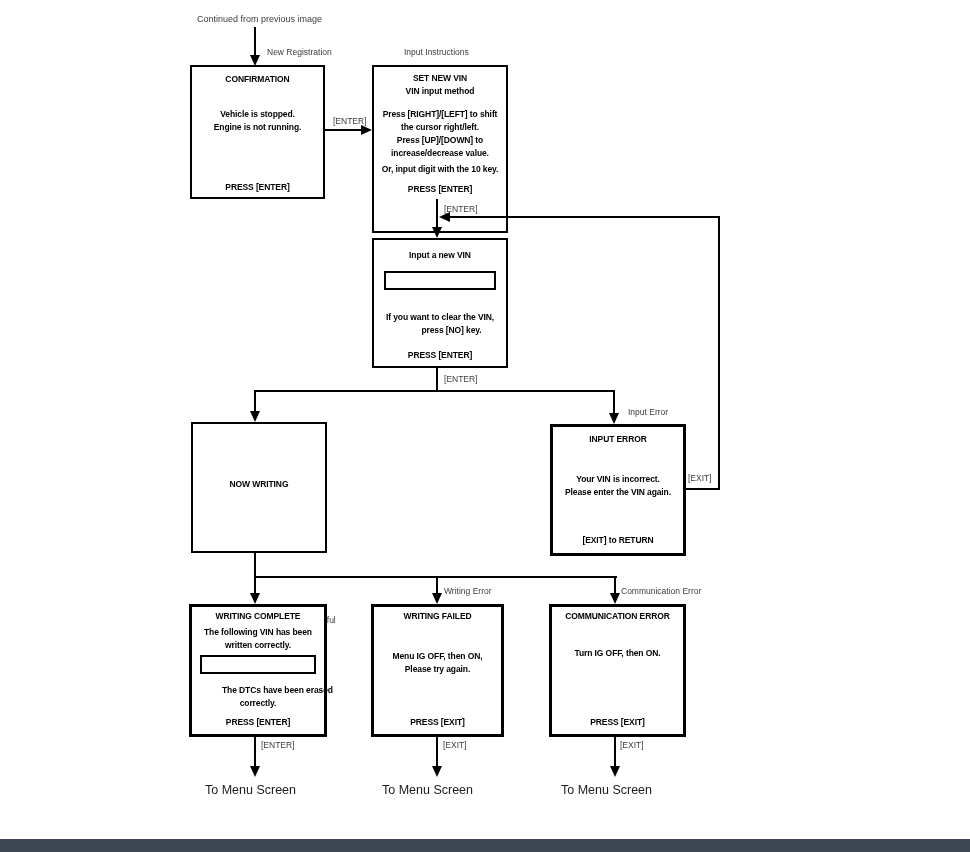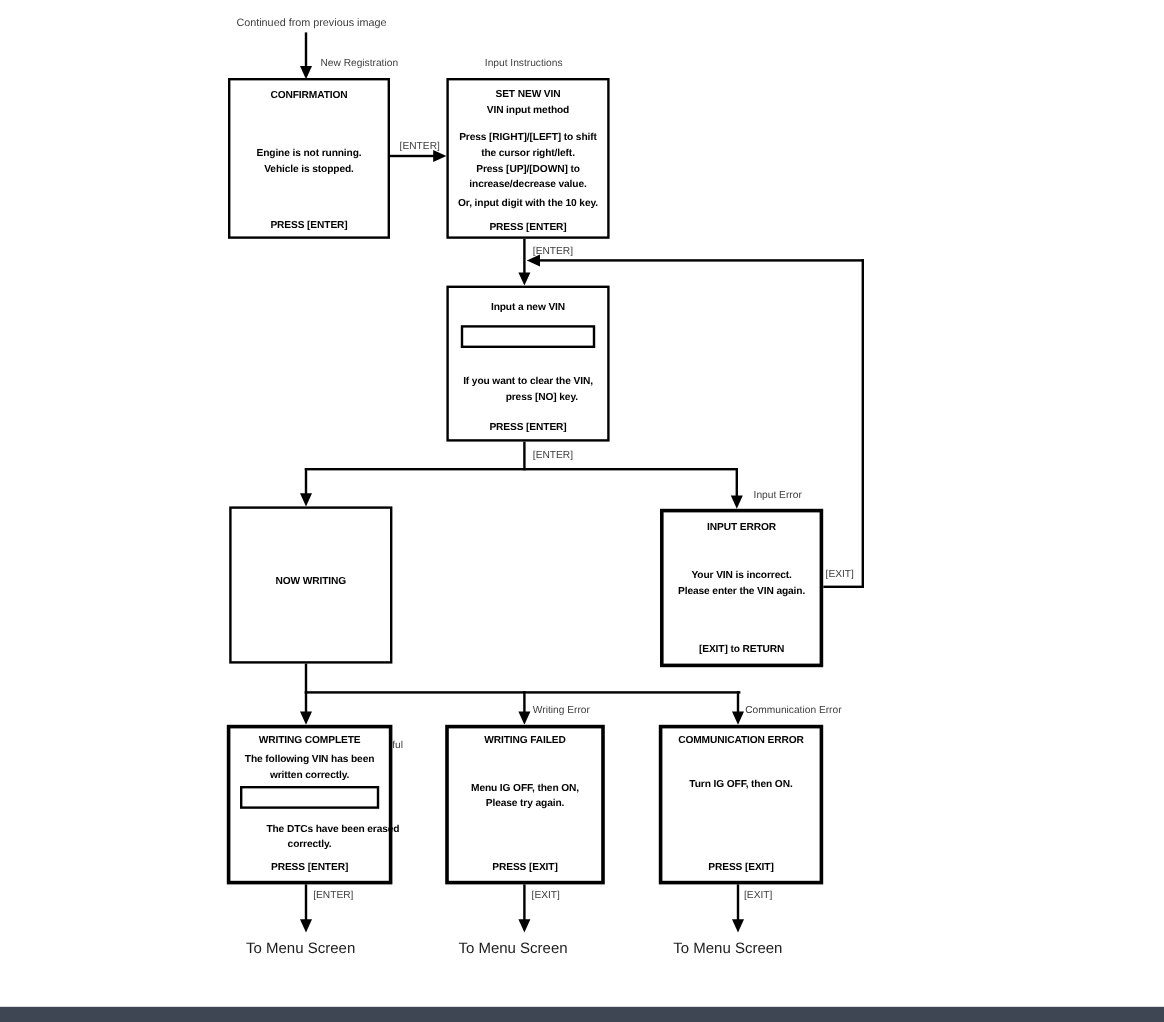--- a/index.html
+++ b/index.html
@@ -39,30 +39,30 @@
 
   <span class="lbl" style="left:197px; top:15px; font-size:9px;">Continued from previous image</span>
   <div class="vline" style="left:254px; top:27px; height:29px;"></div>
   <div class="tri down" style="left:250px; top:55px;"></div>
 
   <span class="lbl" style="left:267px; top:48px;">New Registration</span>
   <span class="lbl" style="left:404px; top:48px;">Input Instructions</span>
 
   <div class="box" style="left:190px; top:65px; width:135px; height:134px;">
     <span class="btxt" style="top:8px;">CONFIRMATION</span>
-    <span class="btxt" style="top:43px;margin-top:26px;">Vehicle is stopped.</span>
+    <span class="btxt" style="top:43px;">Vehicle is stopped.</span>
     <span class="btxt" style="top:56px;">Engine is not running.</span>
     <span class="btxt" style="top:116px;">PRESS [ENTER]</span>
   </div>
 
   <span class="lbl" style="left:333px; top:117px;">[ENTER]</span>
   <div class="hline" style="left:325px; top:129px; width:37px;"></div>
   <div class="tri right" style="left:361px; top:125px;"></div>
 
-  <div class="box" style="left:372px; top:65px; width:136px; height:134px;">
+  <div class="box" style="left:372px; top:65px; width:136px; height:168px;">
     <span class="btxt" style="top:7px;">SET NEW VIN</span>
     <span class="btxt" style="top:20px;">VIN input method</span>
     <span class="btxt" style="top:43px;">Press [RIGHT]/[LEFT] to shift</span>
     <span class="btxt" style="top:56px;">the cursor right/left.</span>
     <span class="btxt" style="top:69px;">Press [UP]/[DOWN] to</span>
     <span class="btxt" style="top:82px;">increase/decrease value.</span>
     <span class="btxt" style="top:98px;">Or, input digit with the 10 key.</span>
     <span class="btxt" style="top:118px;">PRESS [ENTER]</span>
   </div>
 

